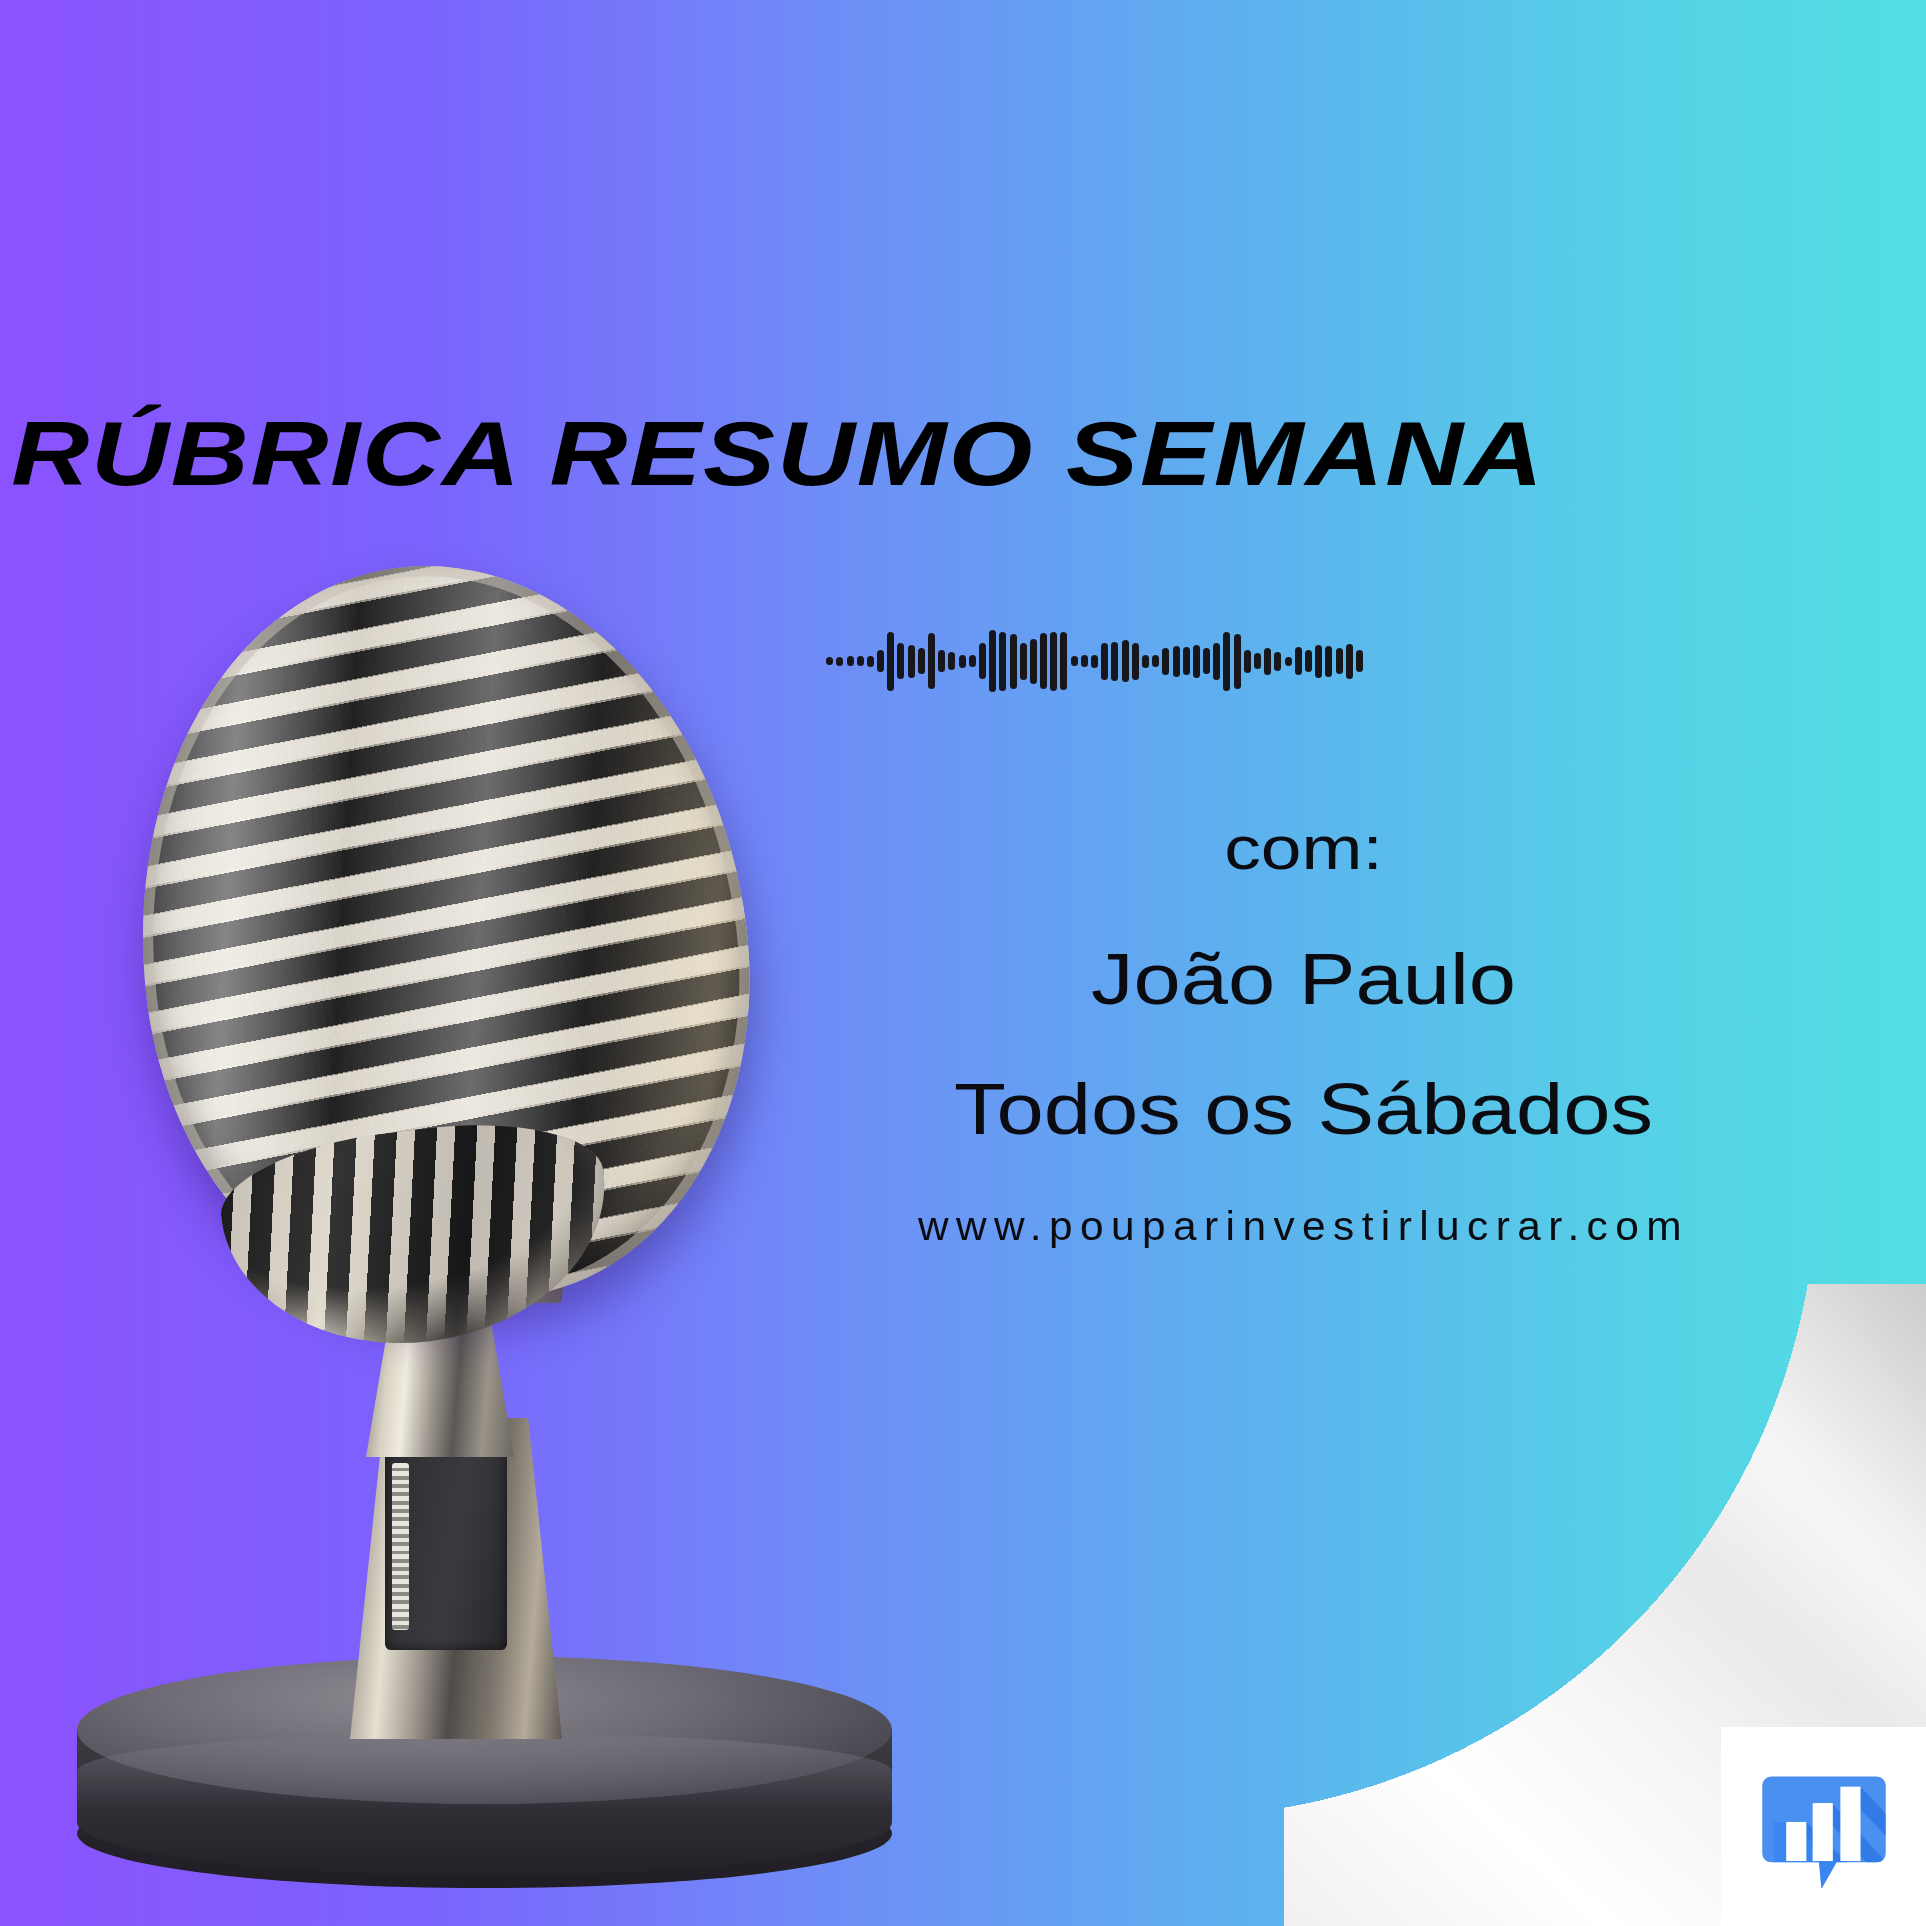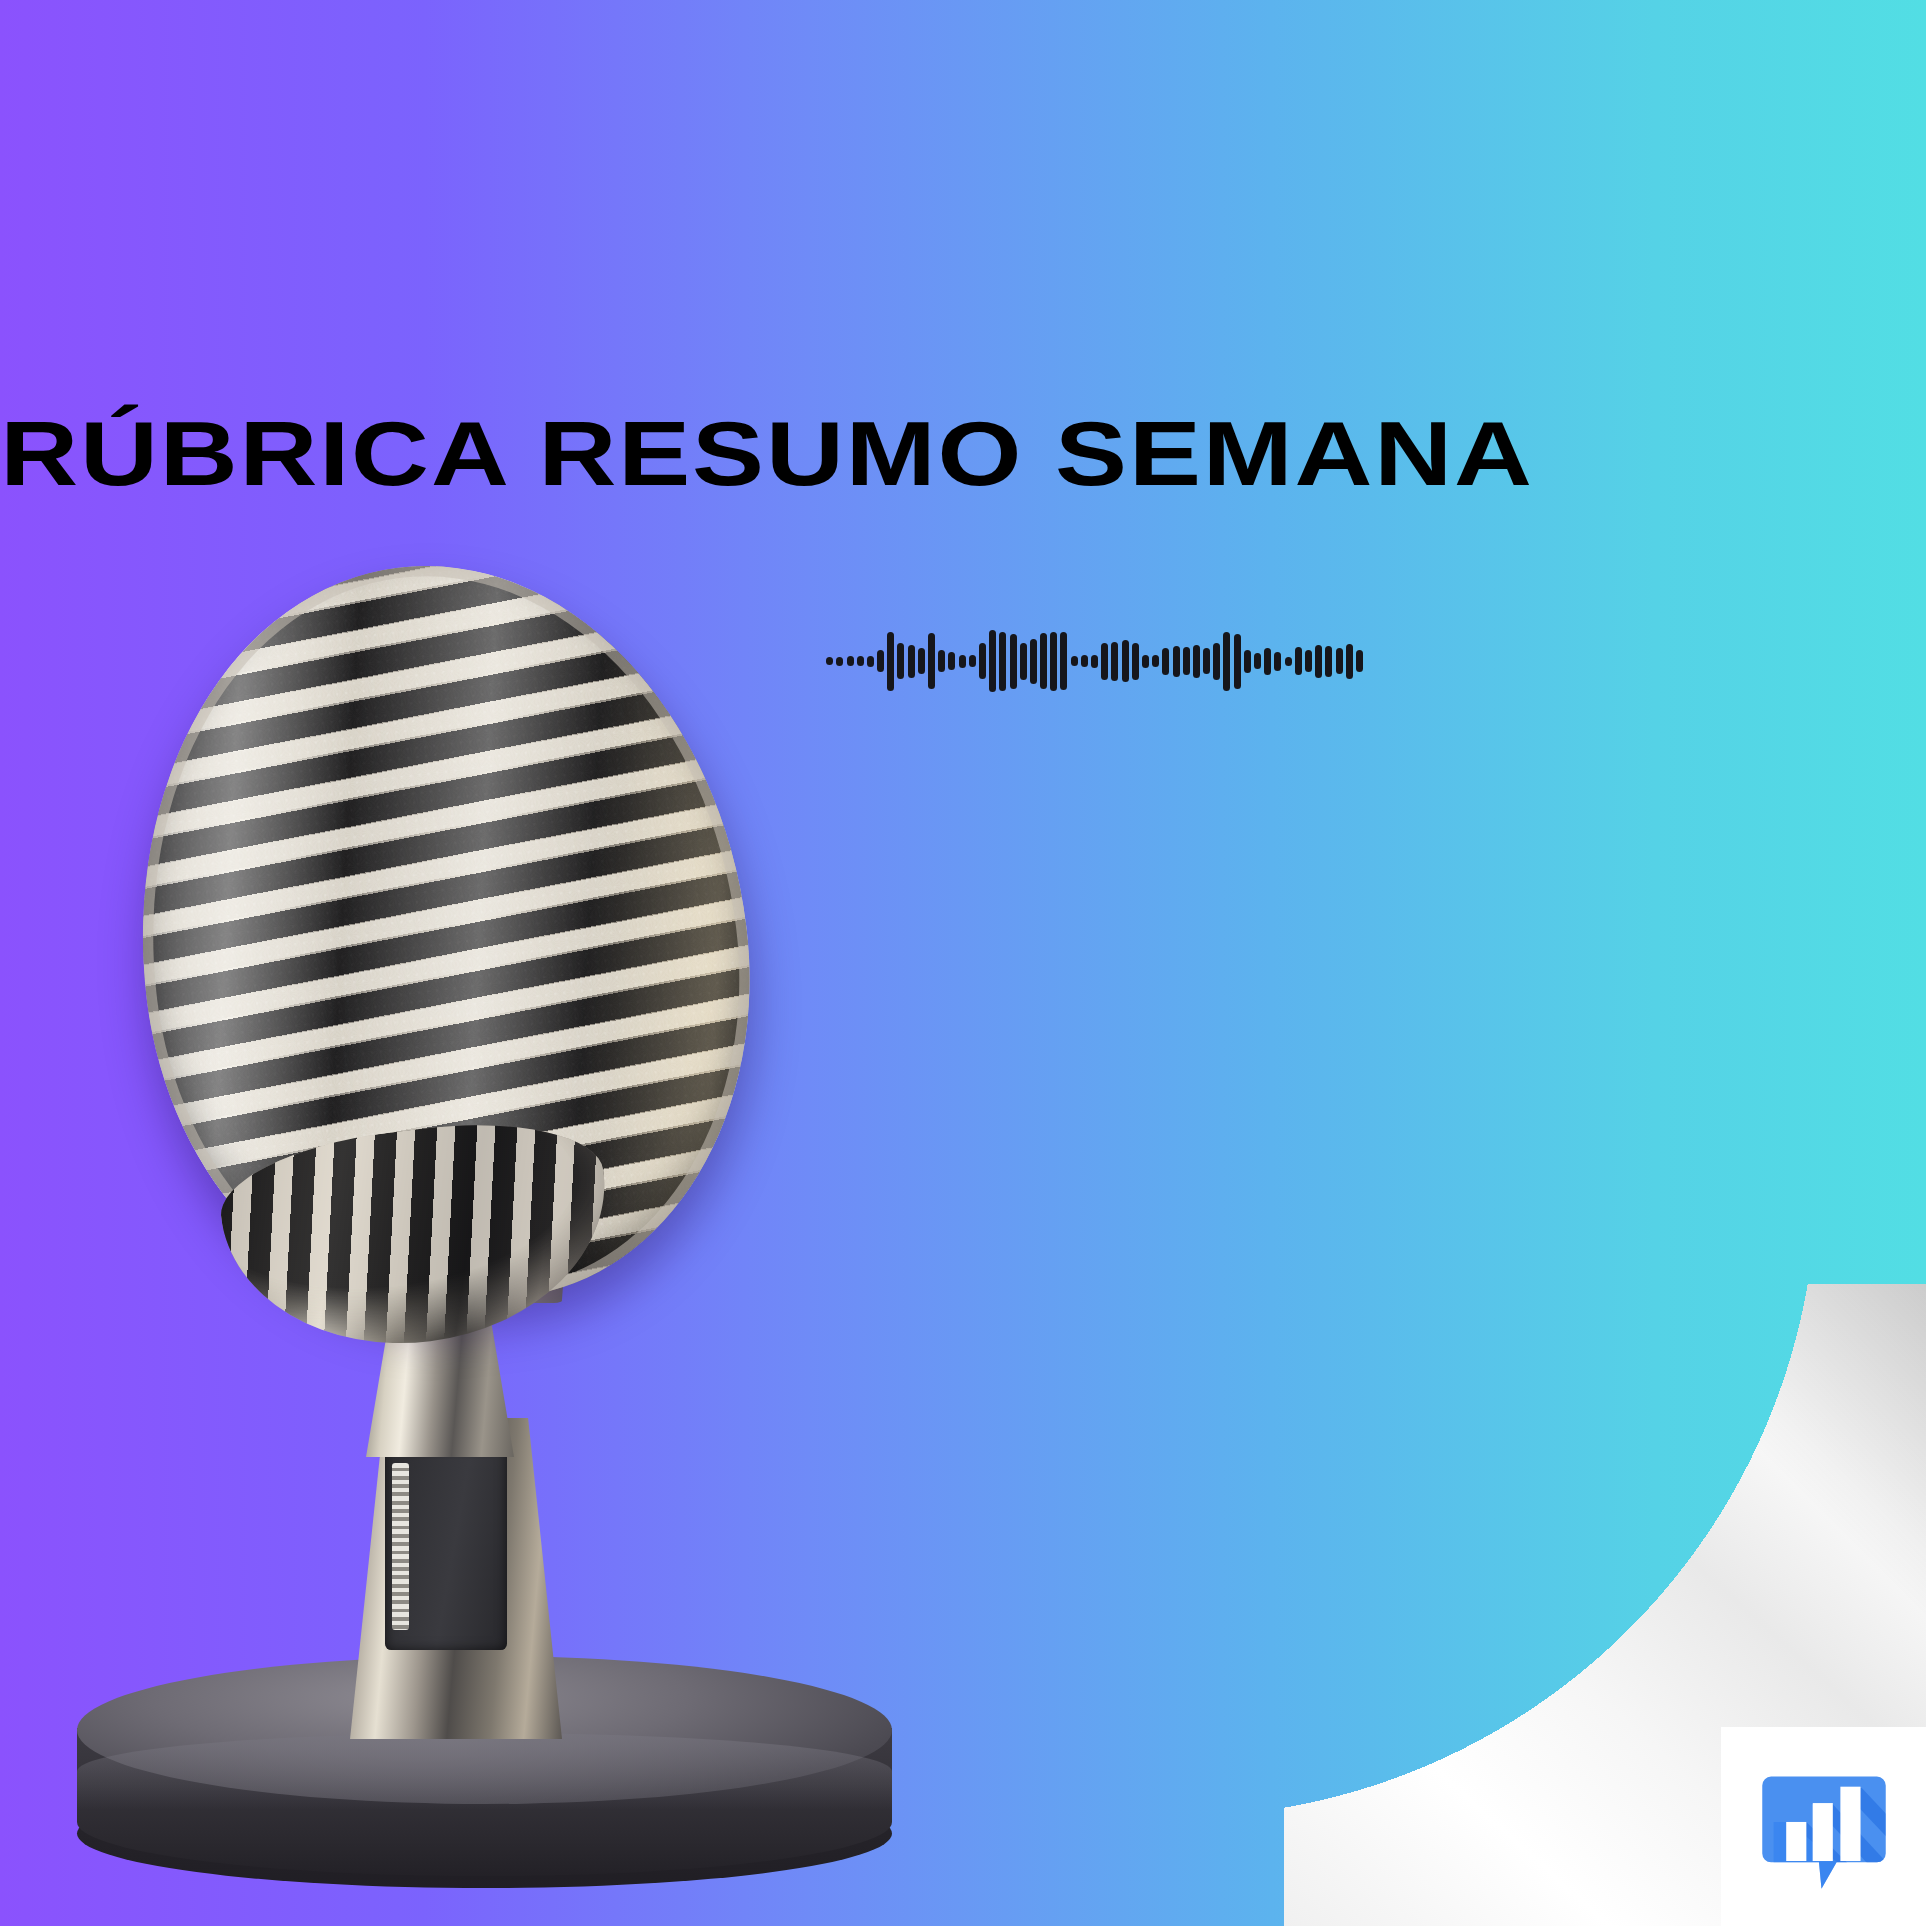--- a/index.html
+++ b/index.html
@@ -35,23 +35,24 @@
     transform-origin: center center;
   }
   #main-title {
     font-size: 104px;
     letter-spacing: 1.3px;
     transform: scaleX(1.42) scaleY(1.18);
   }
   #sub-title-wrap {
     position: absolute;
     top: 416px;
-    left: 5px;
+    left: 16px;
     width: 1524px;
     text-align: center;
+    font-style: italic;
   }
   #sub-title {
     font-size: 76px;
     letter-spacing: 1.3px;
     transform: scaleX(1.42) scaleY(1.20);
   }
 
   
   #waveform {
     position: absolute;
@@ -426,20 +427,26 @@
       <span class="wf-bar" style="height: 9px; background: rgb(22, 22, 27);"></span>
       <span class="wf-bar" style="height: 28px; background: rgb(22, 22, 27);"></span>
       <span class="wf-bar" style="height: 22px; background: rgb(22, 22, 27);"></span>
       <span class="wf-bar" style="height: 33px; background: rgb(22, 22, 27);"></span>
       <span class="wf-bar" style="height: 31px; background: rgb(22, 22, 27);"></span>
       <span class="wf-bar" style="height: 26px; background: rgb(22, 22, 27);"></span>
       <span class="wf-bar" style="height: 35px; background: rgb(22, 22, 27);"></span>
       <span class="wf-bar" style="height: 22px; background: rgb(22, 22, 27);"></span>
     </div>
 
+  <div id="credits">
+    <span class="credit-line nosel" id="credit-com">com:</span>
+    <span class="credit-line nosel" id="credit-host">João Paulo</span>
+    <span class="credit-line nosel" id="credit-schedule">Todos os Sábados</span>
+    <span class="credit-line nosel" id="credit-url">www.pouparinvestirlucrar.com</span>
+  </div>
 
   <div id="microphone">
     <div id="mic-base-bottom"></div>
     <div id="mic-base-body"></div>
     <div id="mic-base-top"></div>
     <div id="mic-base-shade"></div>
 
     <div id="mic-stand"></div>
     <div id="mic-stand-plate"></div>
     <div id="mic-stand-zip"></div>

